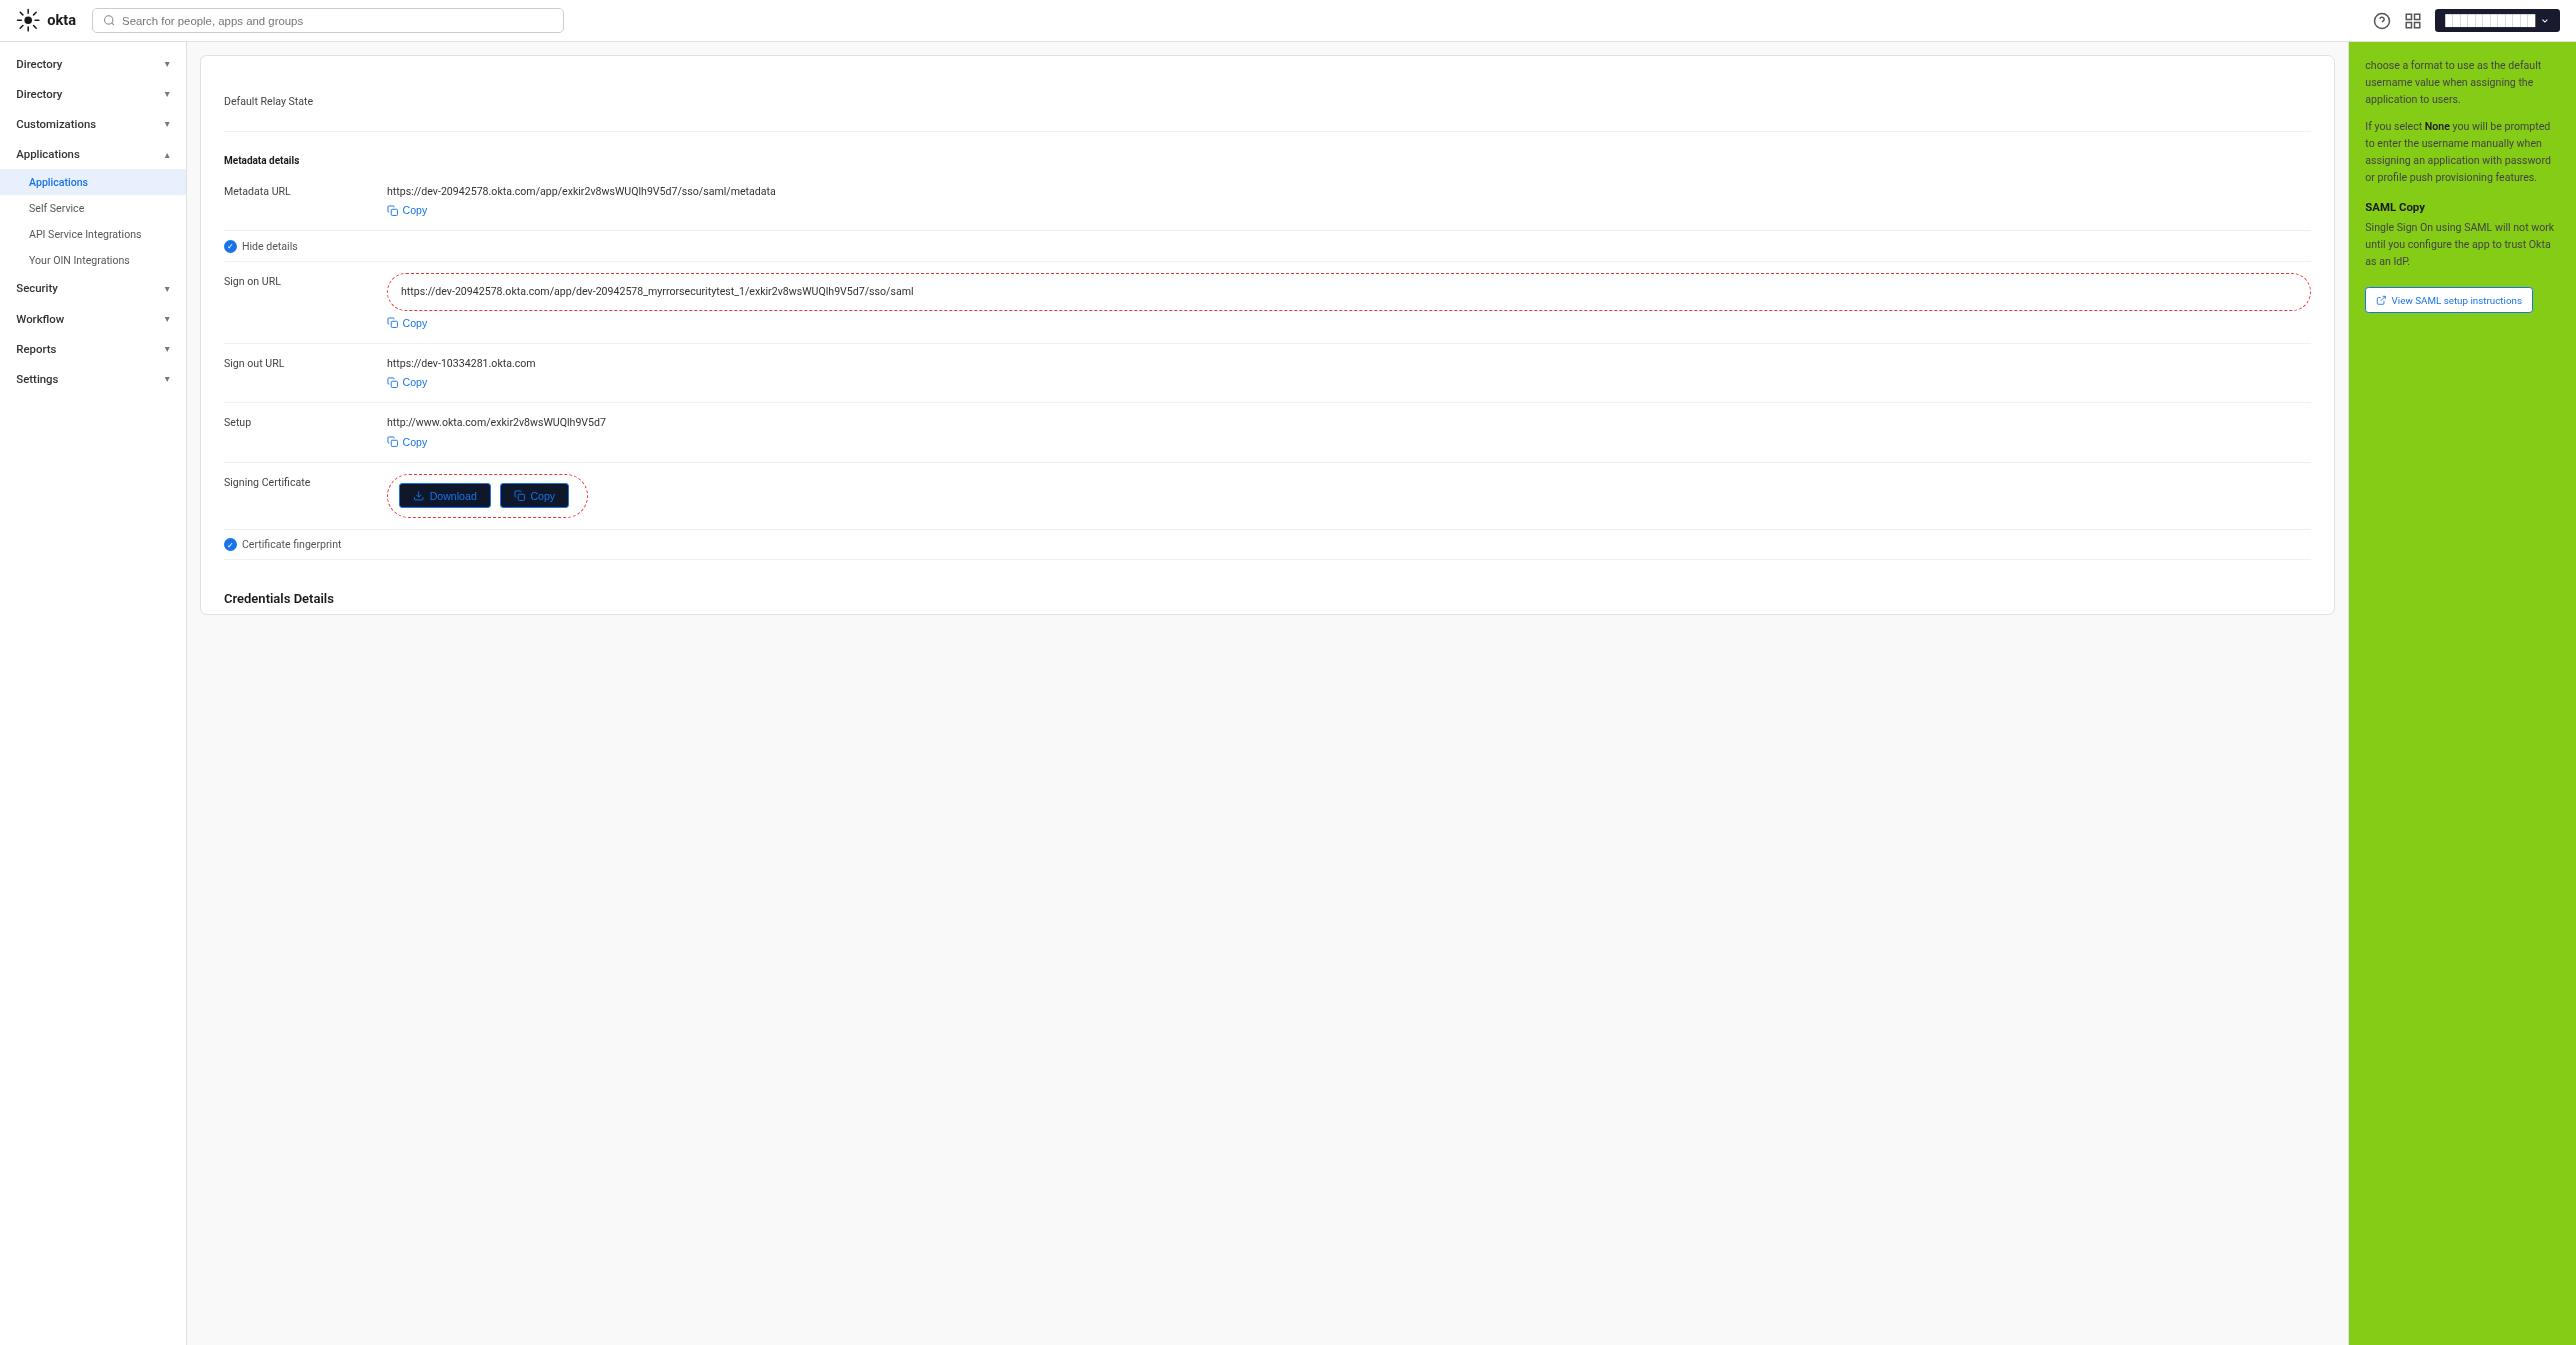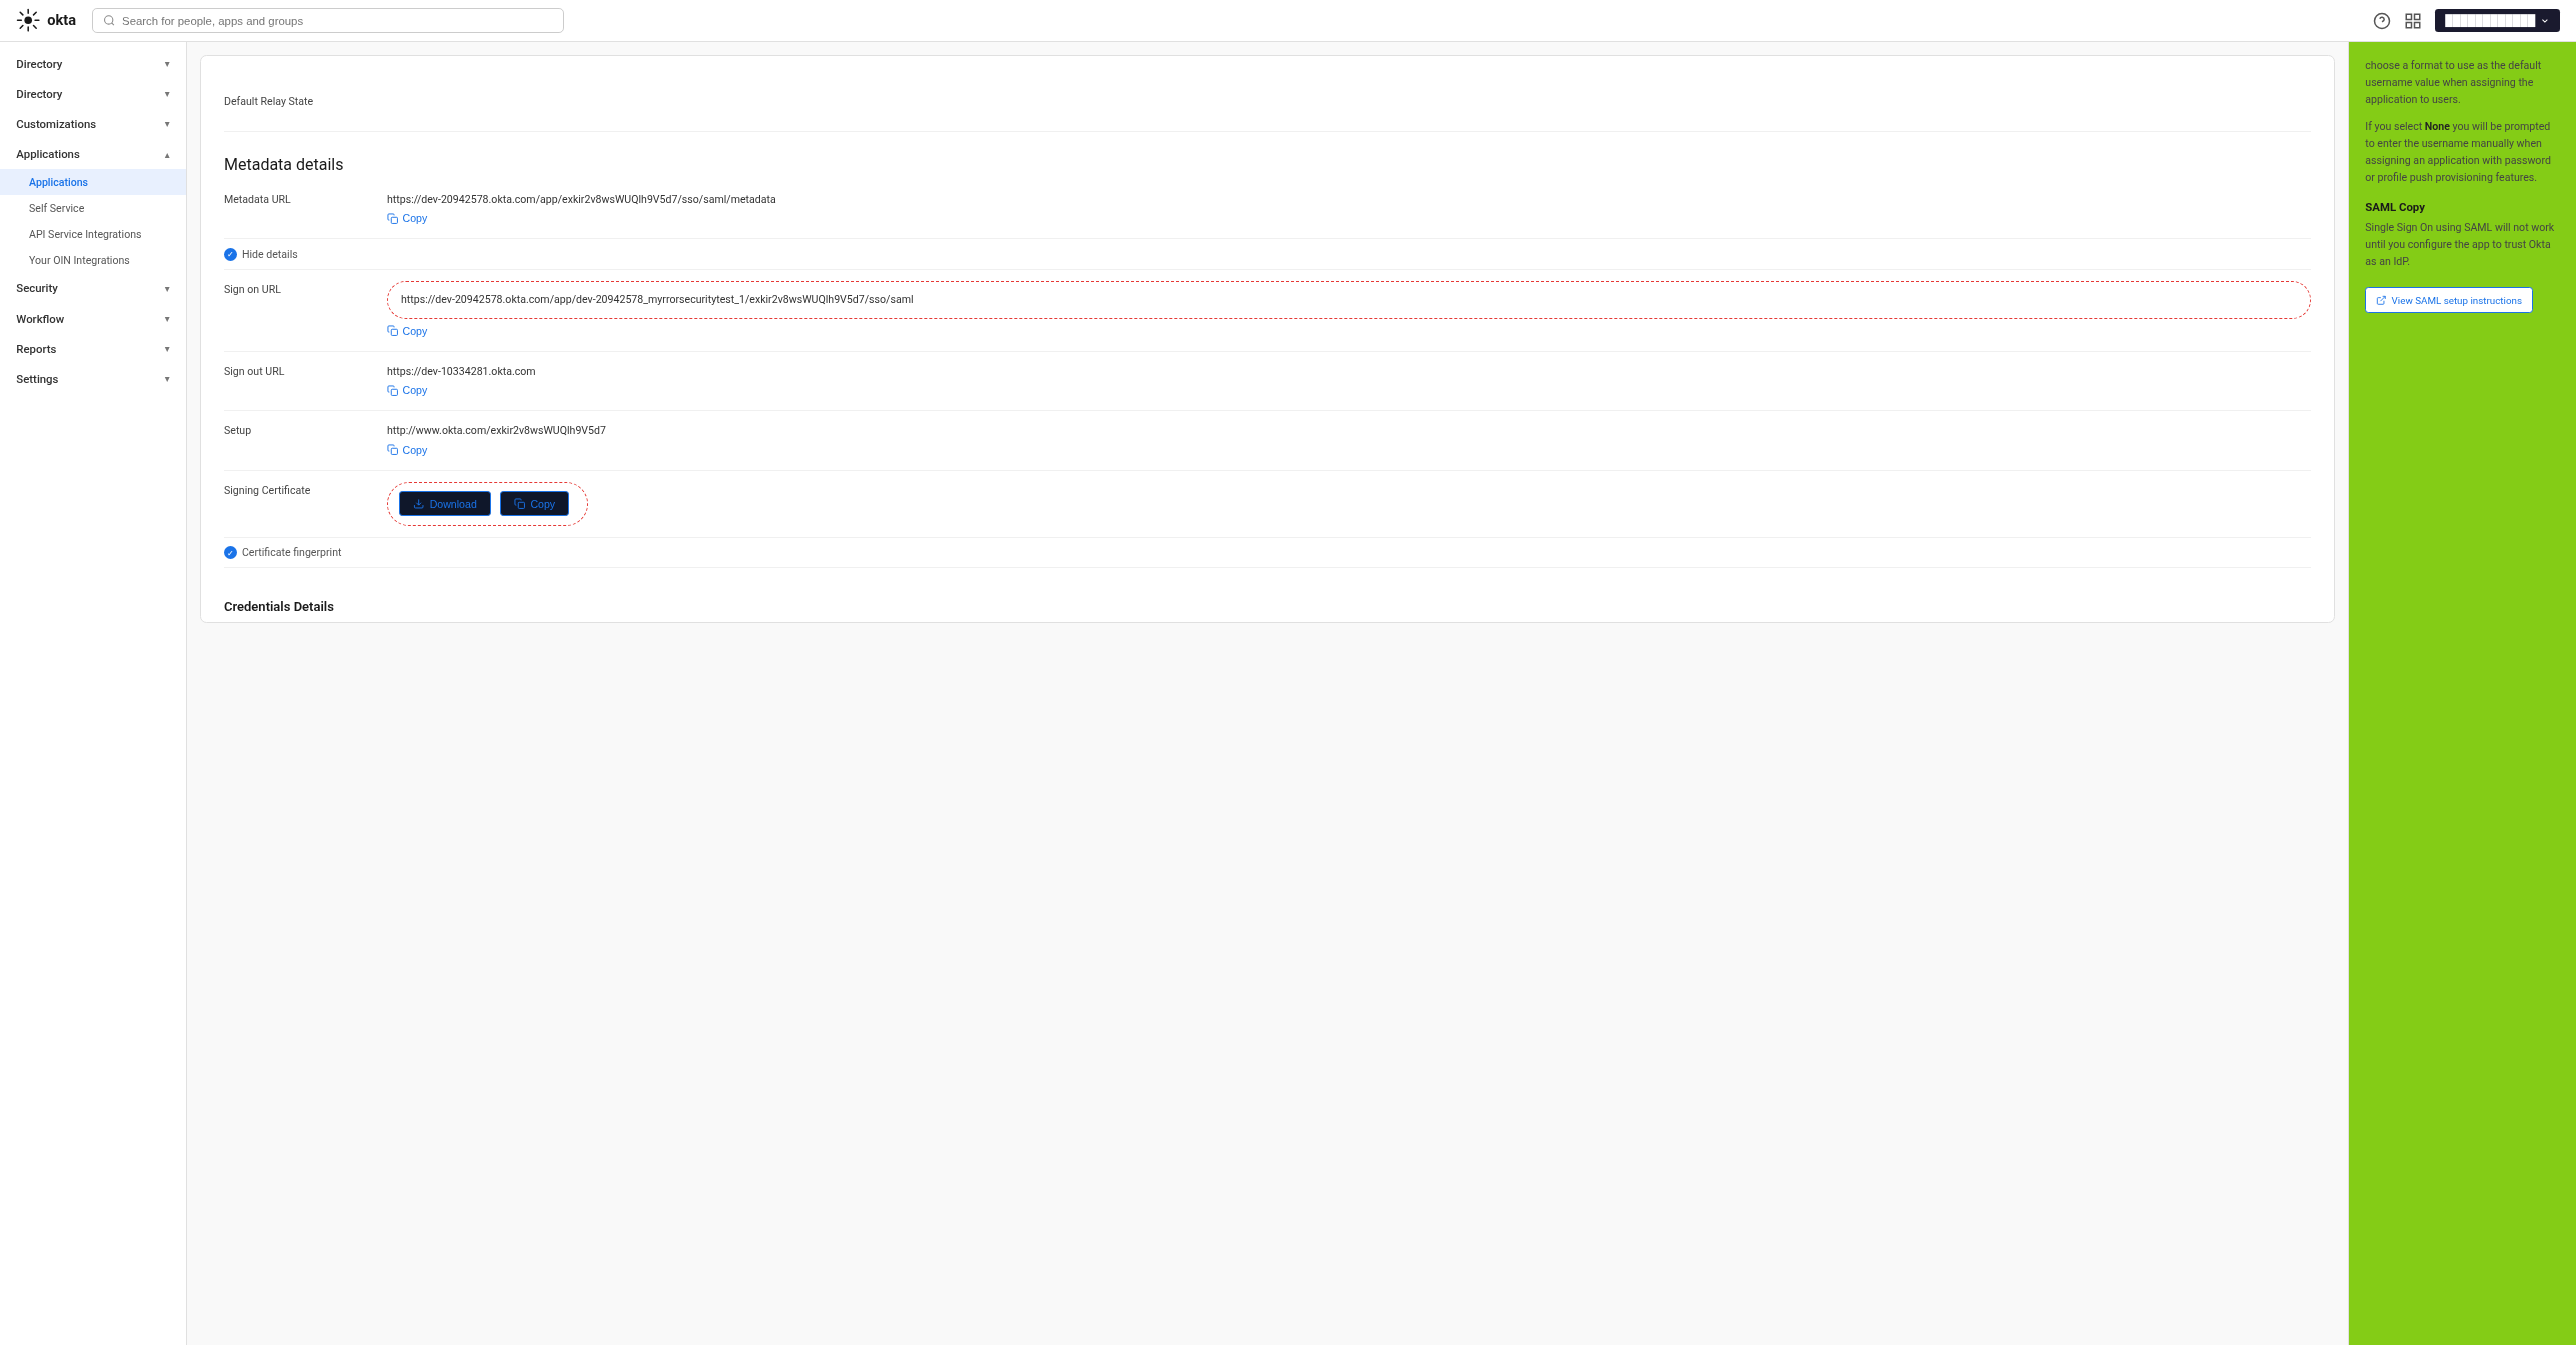--- a/index.html
+++ b/index.html
@@ -142,21 +142,21 @@
     }
 
     .field-value-block {
       flex: 1;
     }
 
     .relay-state-label {
       font-size: 10.6px; color: #444; padding: 11.4px 0;
     }
     .metadata-heading {
-      font-size: 16px; font-weight: 400; color: #1a1a1a;
+      font-size: 10px; font-weight: 700; color: #1a1a1a;
       padding: 11.4px 0 3.3px;
     }
 
     
     ::-webkit-scrollbar { width: 4.9px; }
     ::-webkit-scrollbar-thumb { background: #ccc; border-radius: 2.4px; }
   </style>
 </head>
 <body>
 

